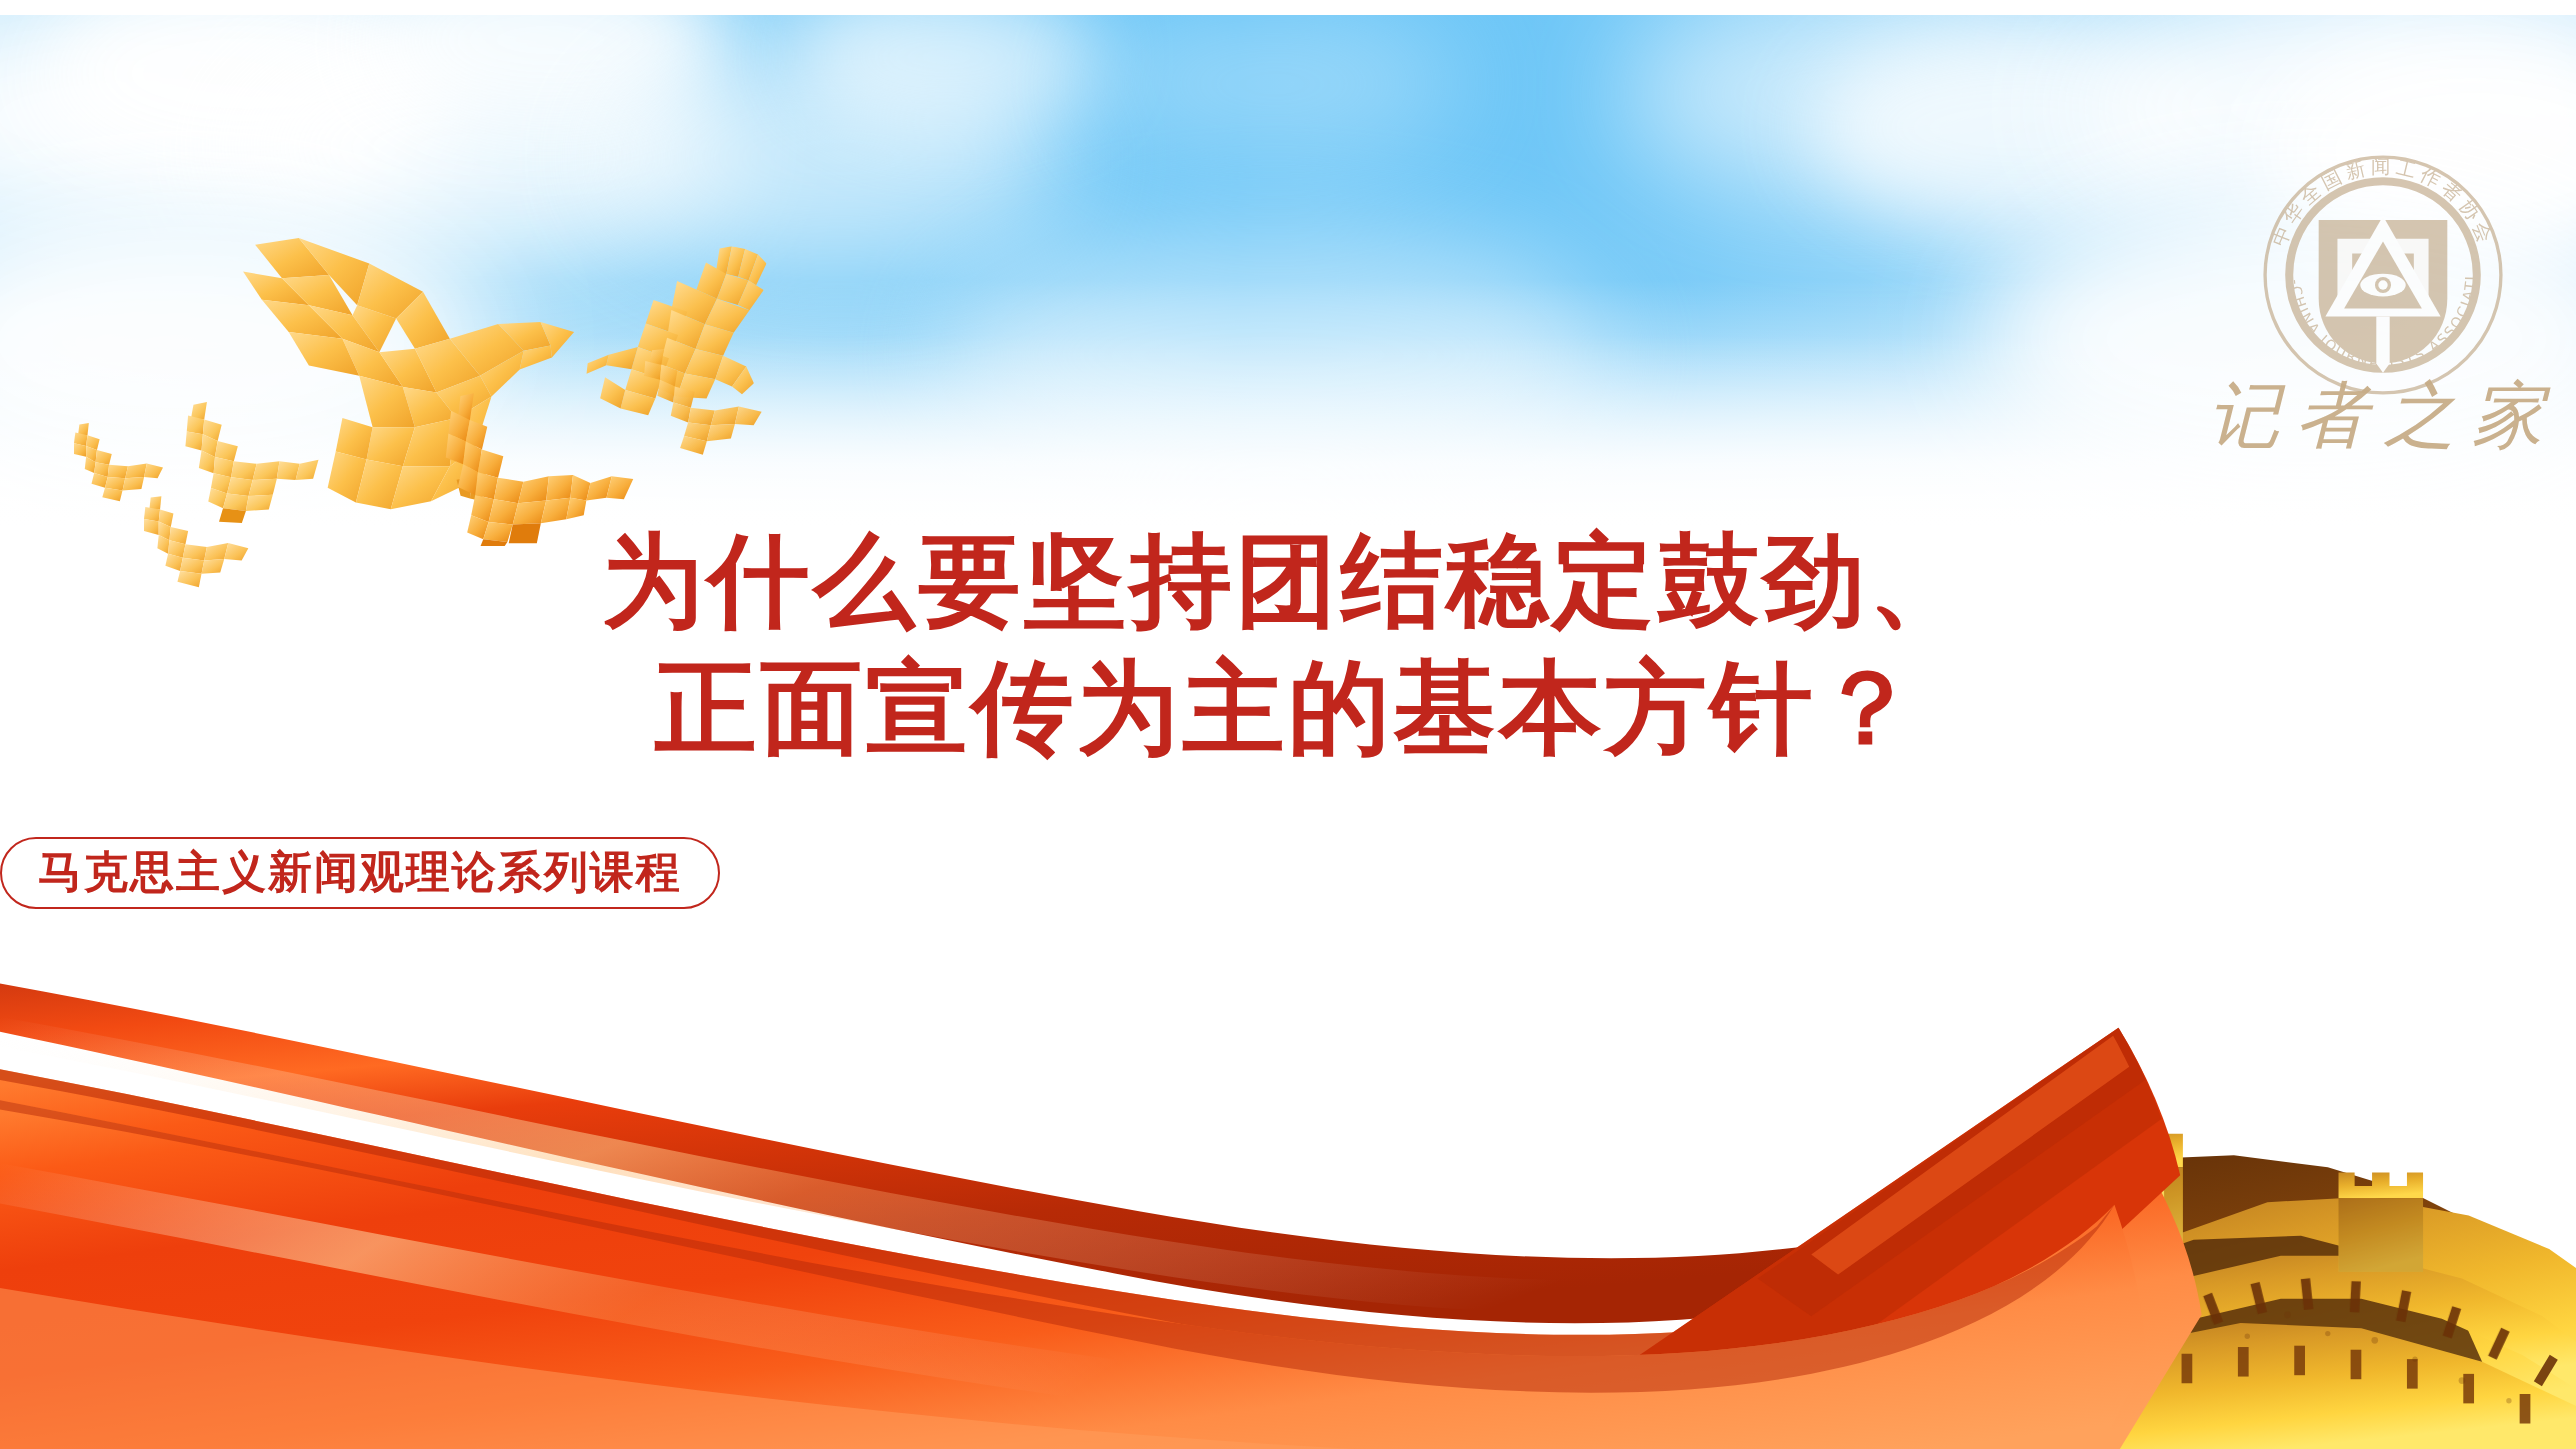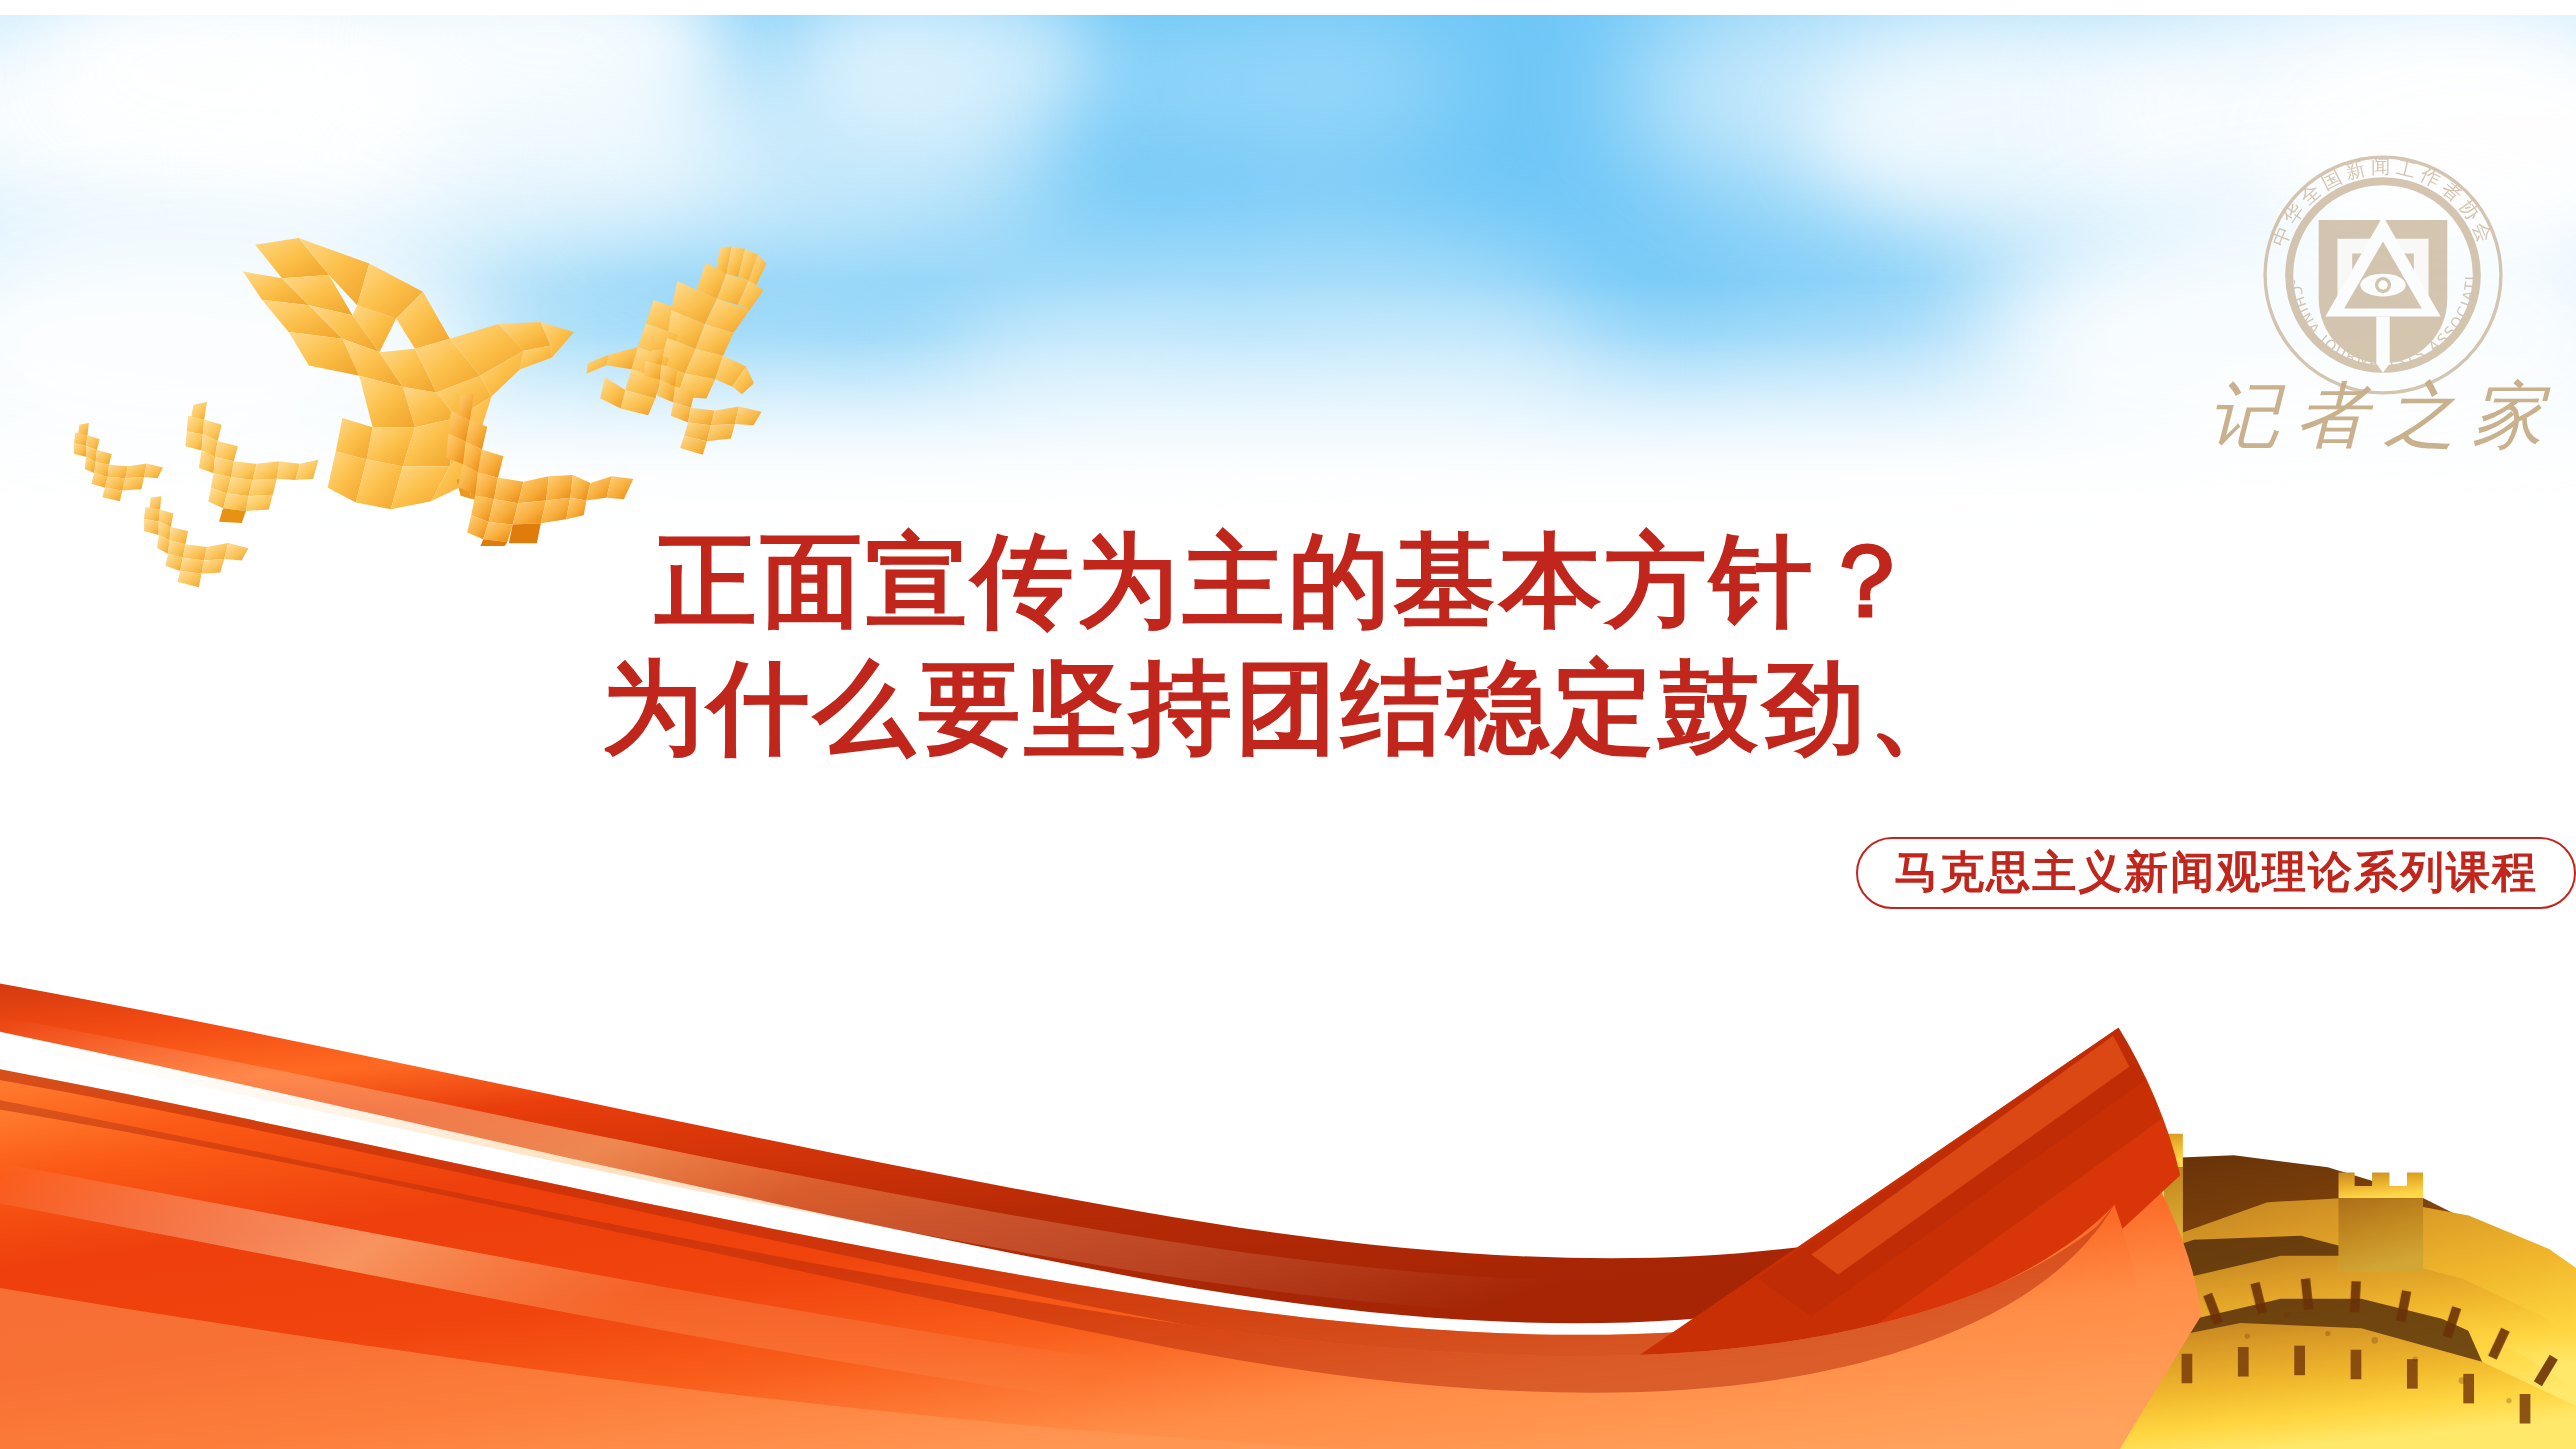--- a/index.html
+++ b/index.html
@@ -74,21 +74,21 @@
     font-family:"DejaVu Serif","Liberation Serif",serif;
     font-weight:700;
     font-size:102px;
     line-height:127px;
     letter-spacing:.035em;
     color:#c1261c;
     white-space:nowrap;
   }
   .subtitle-wrap{
     position:absolute;left:0;top:837px;width:2576px;
-    text-align:right;z-index:20;
+    text-align:left;z-index:20;
   }
   .subtitle-pill{
     display:inline-block;
     border:2.7px solid #c1261c;
     border-radius:48px;
     padding:10.7px 36px 13.4px;
     line-height:1;
   }
   .subtitle-text{
     font-family:"DejaVu Serif","Liberation Serif",serif;
@@ -401,22 +401,22 @@
         <circle cx="200" cy="215" r="7" fill="#fdfdfd"></circle>
 
         <path d="M190,262 h20 v70 l-10,14 l-10,-14 z" fill="#fdfdfd"></path>
       </g>
     </svg>
   </div>
 
   <div class="cal" style="left:2208px;top:368px;font-size:72px;font-weight:400;font-style:italic;">记者之家</div>
 
   <div class="title-block">
+    <div class="title-line">为什么要坚持团结稳定鼓劲、</div>
     <div class="title-line">正面宣传为主的基本方针？</div>
-    <div class="title-line">为什么要坚持团结稳定鼓劲、</div>
   </div>
 
   <div class="subtitle-wrap">
     <span class="subtitle-pill">
       <span class="subtitle-text">马克思主义新闻观理论系列课程</span>
     </span>
   </div>
 
   <div class="wall-layer">
     <svg viewBox="0 0 3840 2160" width="2576" height="1449" aria-hidden="true">

